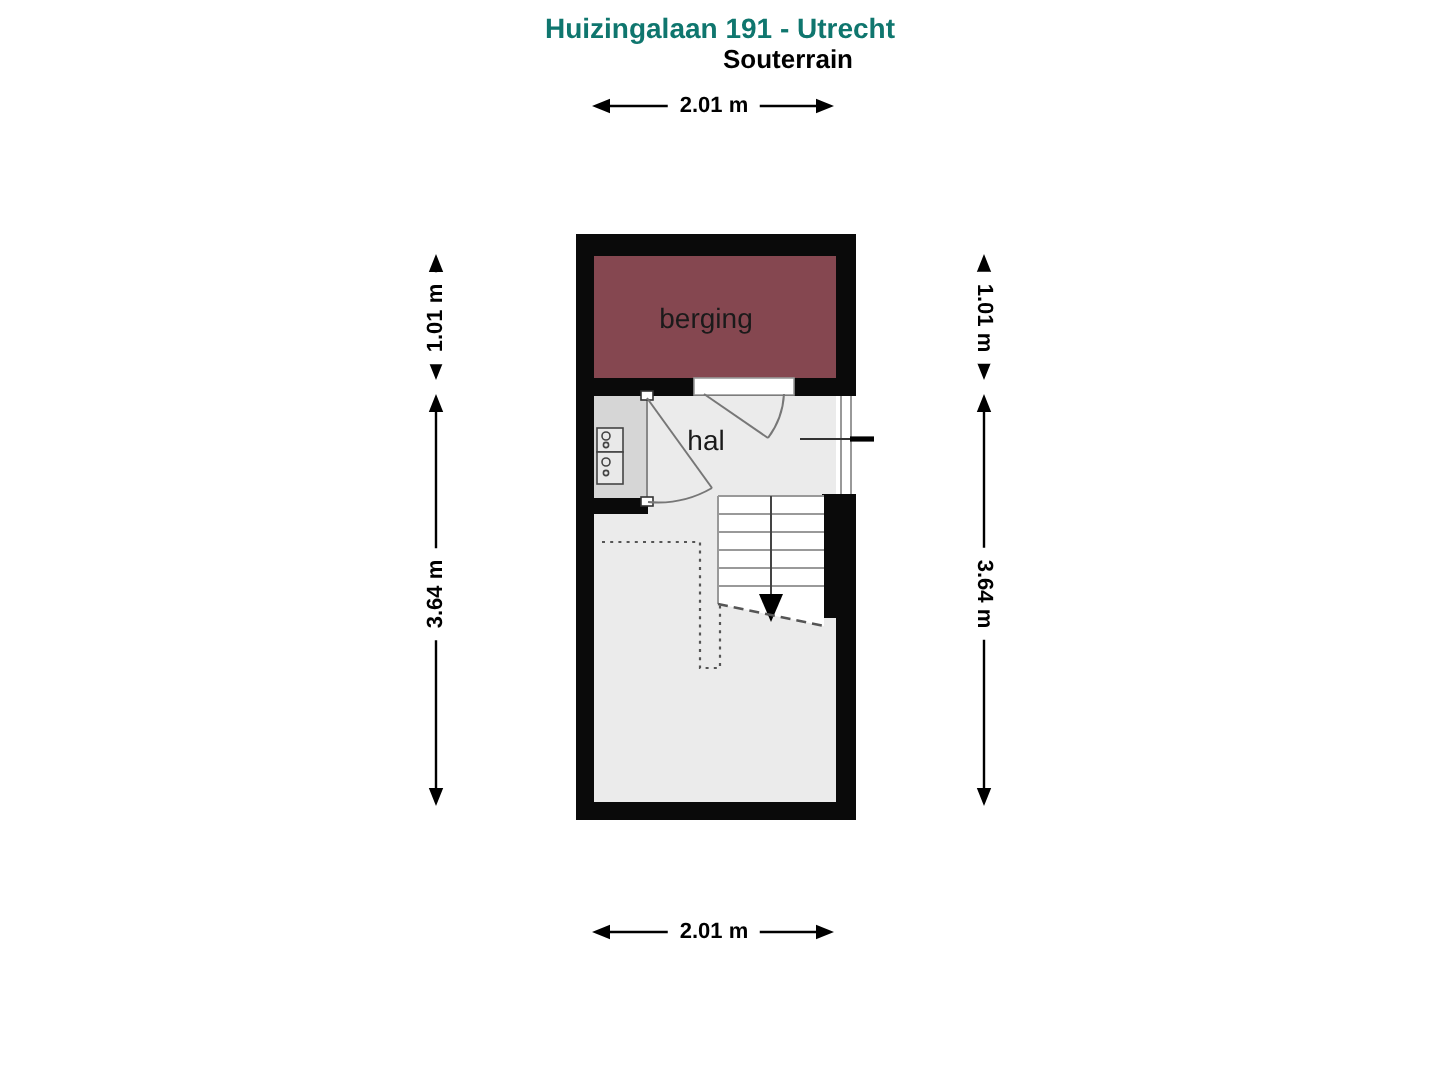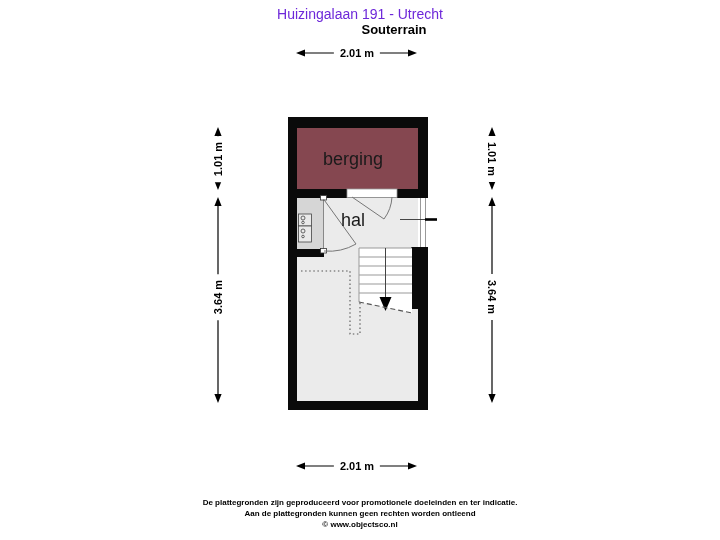--- a/index.html
+++ b/index.html
@@ -1,29 +1,29 @@
 <!DOCTYPE html>
 <html><head>
 <meta charset="utf-8">
 <style>
   html,body{margin:0;padding:0;background:#fff;}
   .canvas{position:relative;width:720px;height:540px;background:#ffffff;
           font-family:"Liberation Sans",sans-serif;overflow:hidden;}
   .plan-svg{position:absolute;left:0;top:0;}
   .title{position:absolute;top:6px;left:0;width:100%;text-align:center;
-         font-size:14px;font-weight:normal;color:#6d28d9;}
+         font-size:14px;font-weight:bold;color:#0f766e;}
   .subtitle{position:absolute;top:22px;left:0;width:100%;text-align:center;
          font-size:13px;font-weight:bold;color:#000;margin-left:34px;}
   .dim-label{position:absolute;background:#ffffff;border-radius:4px;
          padding:1px 6px;font-size:11px;font-weight:600;color:#000;
          white-space:nowrap;transform:translate(-50%,-50%);}
   .dim-label.rot-left{transform:translate(-50%,-50%) rotate(-90deg);}
   .dim-label.rot-right{transform:translate(-50%,-50%) rotate(90deg);}
   .room-label{position:absolute;transform:translate(-50%,-50%);
-         font-size:18px;color:#1a1a1a;white-space:nowrap;}
+         font-size:14px;color:#1a1a1a;white-space:nowrap;}
   .footer{position:absolute;top:497px;left:0;width:100%;text-align:center;
          font-size:8px;font-weight:bold;line-height:11px;color:#000;}
 </style>
 </head>
 <body>
 
 <div class="canvas">
 
   <div class="title">Huizingalaan 191 - Utrecht</div>
   <div class="subtitle">Souterrain</div>
@@ -128,19 +128,14 @@
   <div class="dim-label" style="left:357px;top:53px;">2.01 m</div>
   <div class="dim-label" style="left:357px;top:466px;">2.01 m</div>
   <div class="dim-label rot-left" style="left:218px;top:159px;">1.01 m</div>
   <div class="dim-label rot-left" style="left:218px;top:297px;">3.64 m</div>
   <div class="dim-label rot-right" style="left:492px;top:159px;">1.01 m</div>
   <div class="dim-label rot-right" style="left:492px;top:297px;">3.64 m</div>
 
   <div class="room-label" style="left:353px;top:159px;">berging</div>
   <div class="room-label" style="left:353px;top:220px;">hal</div>
 
-  <div class="footer">
-    <div>De plattegronden zijn geproduceerd voor promotionele doeleinden en ter indicatie.</div>
-    <div>Aan de plattegronden kunnen geen rechten worden ontleend</div>
-    <div>© www.objectsco.nl</div>
-  </div>
 
 </div>
 
 </body></html>

